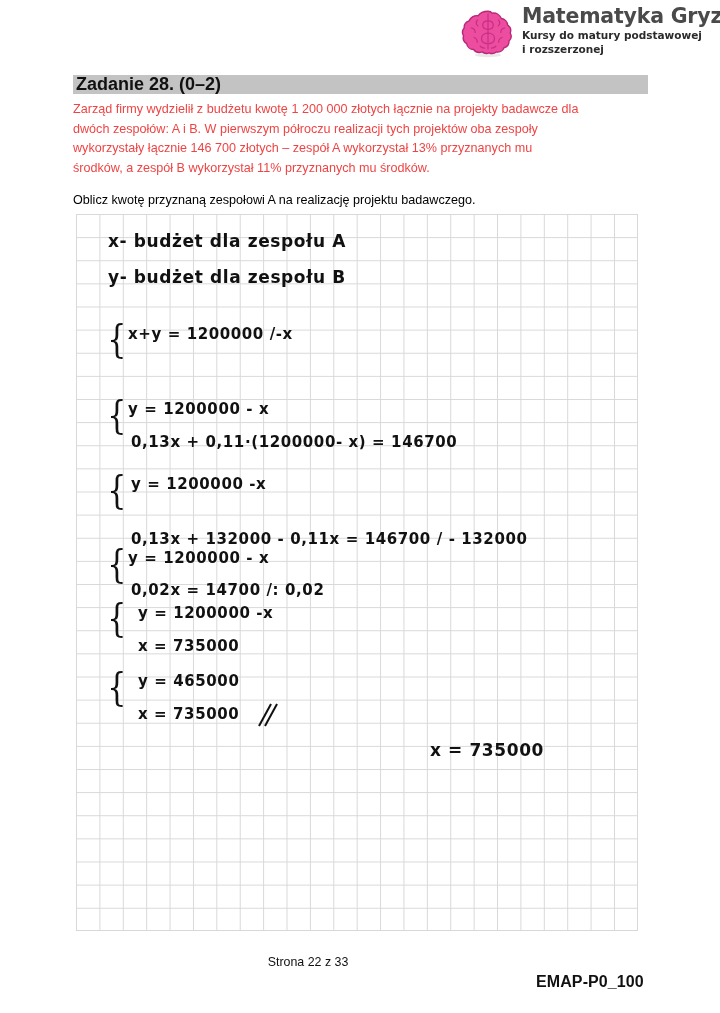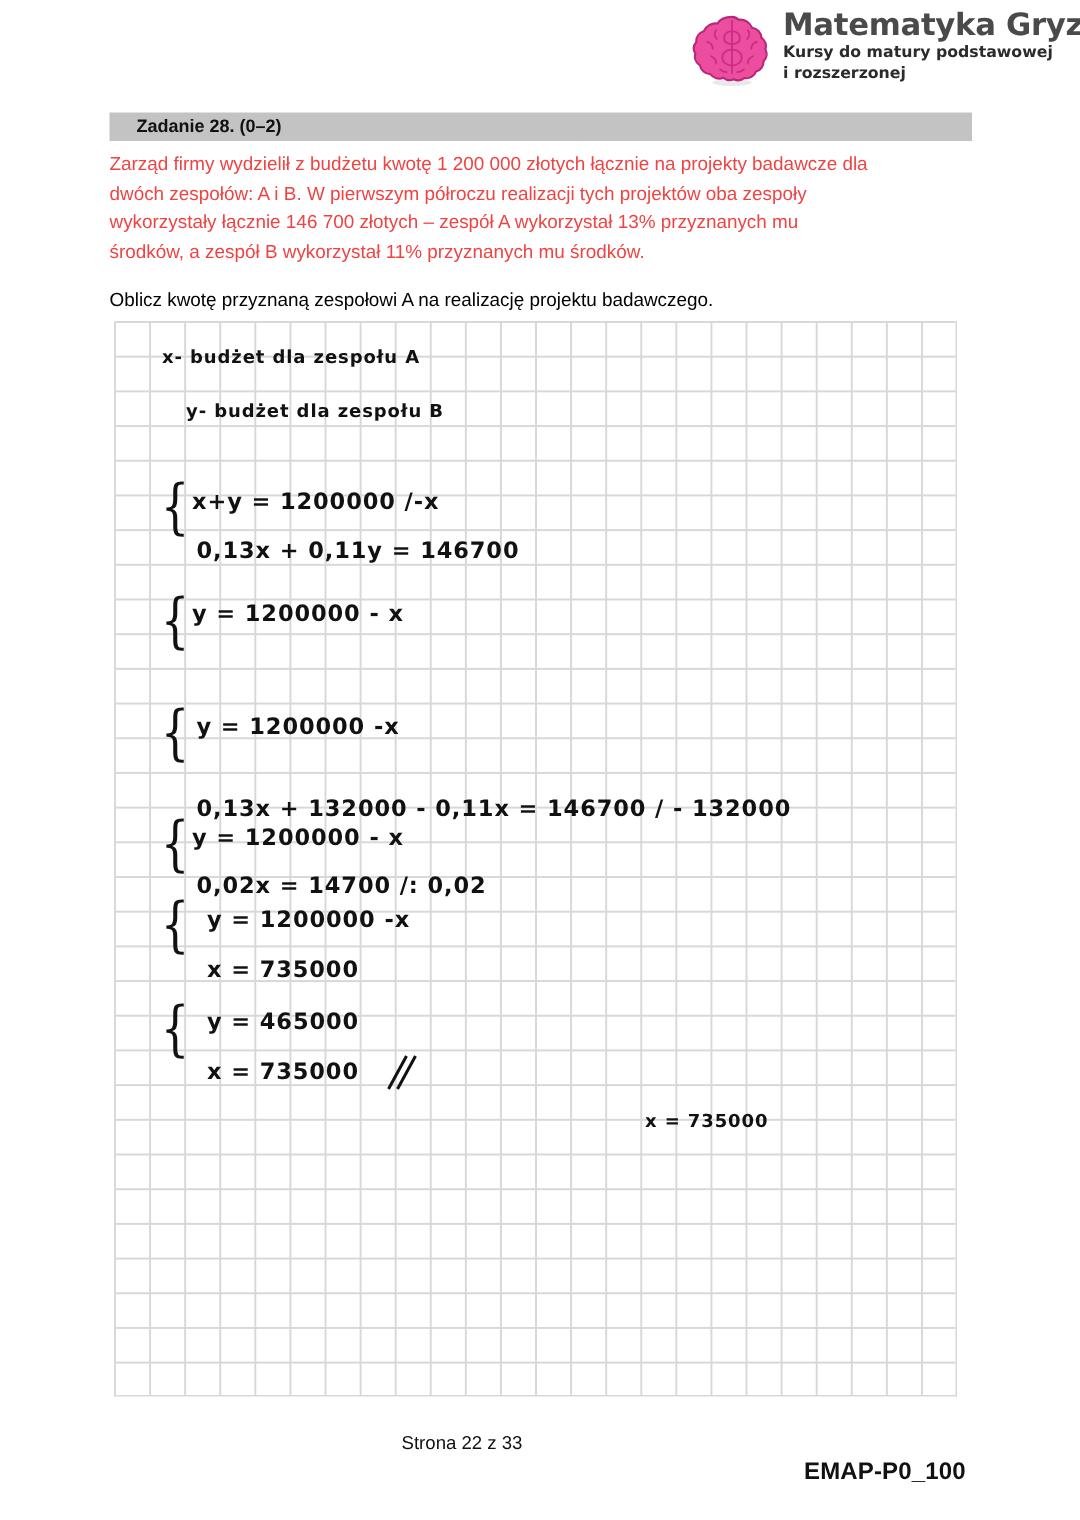--- a/index.html
+++ b/index.html
@@ -59,22 +59,22 @@
   #exercise-block {
     position: absolute;
     left: 73px;
     top: 75px;
     width: 575px;
   }
   #exercise-heading-bar {
     background: #c3c3c3;
     height: 19px;
     line-height: 19px;
-    padding-left: 18px;
-    font-size: 12px;
+    padding-left: 3px;
+    font-size: 18px;
     font-weight: bold;
     color: #111;
     box-sizing: border-box;
   }
   #exercise-body {
     margin-top: 6px;
     font-size: 12.6px;
     line-height: 19.5px;
     color: #ef4444;
     text-align: left;
@@ -115,21 +115,21 @@
     pointer-events: none;
   }
   .hw {
     position: absolute;
     font-family: "DejaVu Sans", sans-serif;
     font-weight: 600;
     color: #111111;
     white-space: nowrap;
     letter-spacing: 0.6px;
   }
-  .hw-lg { font-size: 12px; }
+  .hw-lg { font-size: 17px; }
   .hw-md { font-size: 15px; }
   .brace {
     position: absolute;
     font-family: "DejaVu Serif", serif;
     font-size: 40px;
     font-weight: 400;
     color: #111111;
     line-height: 1;
     transform: scaleX(0.75);
   }
@@ -214,28 +214,28 @@
     </p>
   </div>
   <div id="exercise-question">Oblicz kwotę przyznaną zespołowi A na realizację projektu badawczego.</div>
 </div>
 
 <div id="answer-grid"></div>
 
 <div id="handwriting-layer">
 
   <div class="hw hw-lg" style="left:108px; top:231px;">x- budżet  dla   zespołu  A</div>
-  <div class="hw hw-lg" style="left:124px; top:267px;">y- budżet  dla   zespołu  B</div>
+  <div class="hw hw-lg" style="left:108px; top:267px;">y- budżet  dla   zespołu  B</div>
 
   <div class="brace" style="left:104px; top:318px;">{</div>
   <div class="hw hw-md" style="left:128px; top:325px;">x+y = 1200000   /-x</div>
-  <div class="hw hw-md" style="left:131px; top:358px;">0,13x + 0,11y = 146700</div>
 
   <div class="brace" style="left:104px; top:394px;">{</div>
   <div class="hw hw-md" style="left:128px; top:400px;">y = 1200000 - x</div>
+  <div class="hw hw-md" style="left:131px; top:433px;">0,13x + 0,11·(1200000- x) = 146700</div>
 
   <div class="brace" style="left:104px; top:469px;">{</div>
   <div class="hw hw-md" style="left:131px; top:475px;">y = 1200000 -x</div>
   <div class="hw hw-md" style="left:131px; top:530px;">0,13x + 132000 - 0,11x = 146700  / - 132000</div>
 
   <div class="brace" style="left:104px; top:543px;">{</div>
   <div class="hw hw-md" style="left:128px; top:549px;">y = 1200000 - x</div>
   <div class="hw hw-md" style="left:131px; top:581px;">0,02x  =  14700 /: 0,02</div>
 
   <div class="brace" style="left:104px; top:597px;">{</div>

